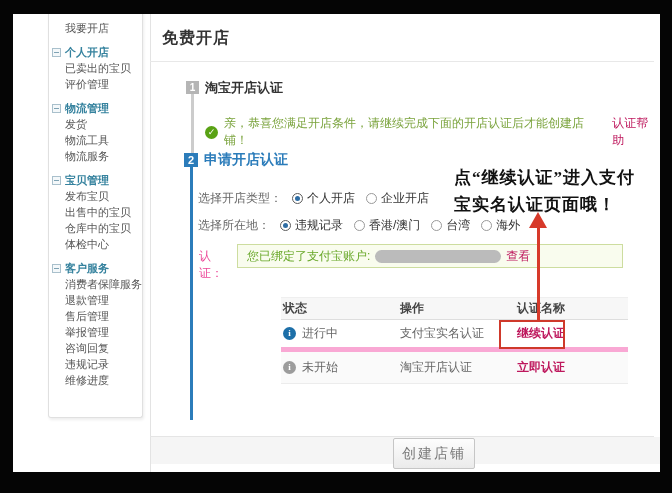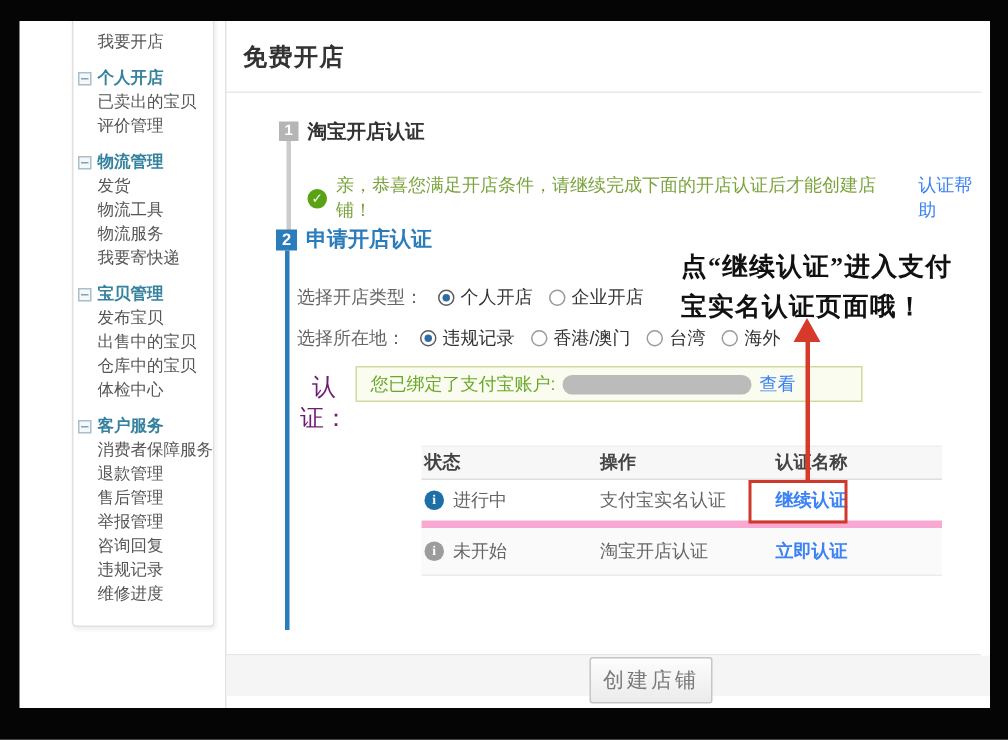--- a/index.html
+++ b/index.html
@@ -30,33 +30,33 @@
   .step2-title{position:absolute;left:191px;top:137px;font-size:14px;font-weight:bold;color:#2b7cba;}
   .connector{position:absolute;width:3px;}
   .conn-gray{left:178px;top:80px;height:60px;background:#cccccc;}
   .conn-blue{left:177px;top:153px;height:253px;background:#2b7cba;}
 
   .msg-row{position:absolute;left:192px;top:101px;display:flex;align-items:center;gap:6px;font-size:12px;}
   .check-icon{width:13px;height:13px;border-radius:50%;background:#59a214;color:#fff;flex:0 0 13px;
               text-align:center;line-height:13px;font-size:9px;font-weight:bold;}
   .check-icon::after{content:"✓";}
   .msg-text{color:#7aa33c;}
-  .blue-link{color:#3b82f6;text-decoration:none;cursor:pointer;}
+  .blue-link{color:#be185d;text-decoration:none;cursor:pointer;}
 
   .form-row{position:absolute;left:185px;display:flex;align-items:center;font-size:12px;gap:10px;}
   .form-label{color:#666;}
   .options{display:flex;align-items:center;gap:11px;}
   .opt{display:flex;align-items:center;gap:4px;cursor:pointer;}
   .opt-label{color:#333;}
   .radio{width:11px;height:11px;border-radius:50%;border:1px solid #9a9a9a;background:#fff;position:relative;flex:0 0 11px;}
   .radio.selected{border-color:#5c5c5c;}
   .radio.selected::after{content:"";position:absolute;left:2px;top:2px;width:5px;height:5px;border-radius:50%;background:#2e6da4;}
 
-  .auth-label{position:absolute;left:186px;top:234px;width:34px;text-align:center;font-size:16px;color:#701a75;}
-  .green-bar{position:absolute;left:224px;top:230px;width:338px;height:24px;background:#f9fcee;
+  .auth-label{position:absolute;left:186px;top:234px;width:34px;text-align:left;font-size:12px;color:#ec4899;}
+  .green-bar{position:absolute;left:224px;top:230px;width:386px;height:24px;background:#f9fcee;
              border:1px solid #cdddA0;border:1px solid #cddd9f;display:flex;align-items:center;padding:0 9px;font-size:12px;}
   .green-text{color:#69a82a;}
   .masked{width:126px;height:13px;background:#bbbbbb;border-radius:7px;margin:0 5px;}
 
   .auth-table{position:absolute;left:268px;top:283px;width:347px;font-size:12px;border-top:1px solid #efefef;}
   .thead{display:grid;grid-template-columns:117px 117px 1fr;height:22px;align-items:center;
          background:#f7f7f7;border-bottom:1px solid #dedede;font-weight:bold;color:#444;}
   .trow{display:grid;grid-template-columns:117px 117px 1fr;height:32px;align-items:center;color:#666;}
   .trow:first-child{border-bottom:5px solid #f9a8d4;}
   .trow:last-child{background:#fafafa;border-bottom:1px solid #ececec;}
@@ -98,21 +98,20 @@
         </div>
         <div class="sb-item">已卖出的宝贝</div>
         <div class="sb-item">评价管理</div>
         <div class="sb-section">
           <span class="collapse-icon"></span>
           <span>物流管理</span>
         </div>
         <div class="sb-item">发货</div>
         <div class="sb-item">物流工具</div>
         <div class="sb-item">物流服务</div>
-        <div class="sb-item">我要寄快递</div>
         <div class="sb-section">
           <span class="collapse-icon"></span>
           <span>宝贝管理</span>
         </div>
         <div class="sb-item">发布宝贝</div>
         <div class="sb-item">出售中的宝贝</div>
         <div class="sb-item">仓库中的宝贝</div>
         <div class="sb-item">体检中心</div>
         <div class="sb-section">
           <span class="collapse-icon"></span>

